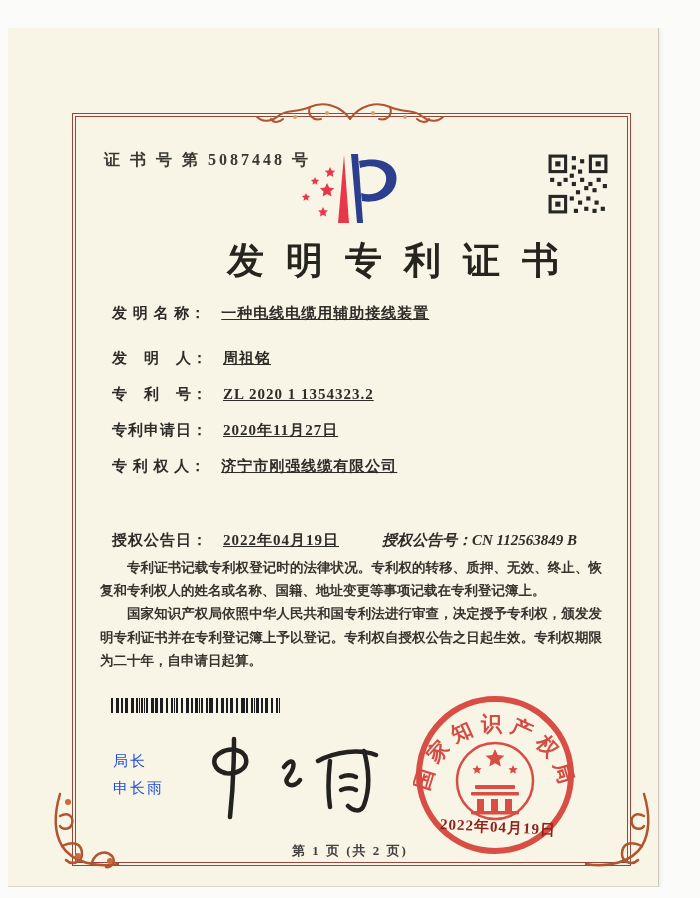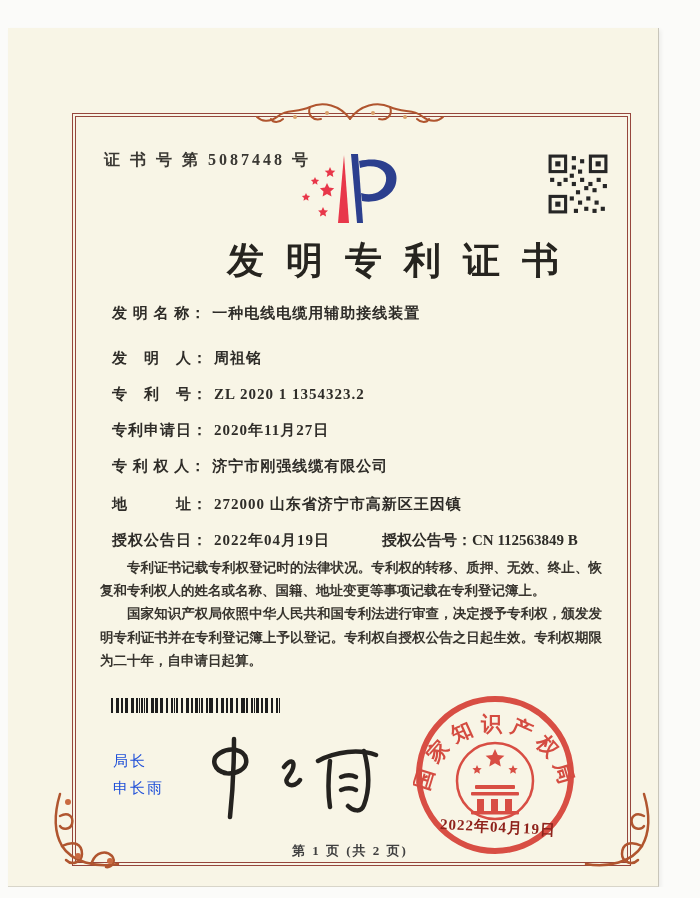--- a/index.html
+++ b/index.html
@@ -10,21 +10,21 @@
   .frame{position:absolute;left:72px;top:113px;width:557px;height:751px;border:1px solid #96463c;}
   .frame::before{content:'';position:absolute;inset:2px;border:1px solid #96463c;}
   .ornament{position:absolute;}
   .cert-no{position:absolute;left:104px;top:150px;font-size:16px;font-weight:700;color:#3a3833;letter-spacing:3px;}
   .qr{position:absolute;left:547px;top:153px;width:62px;height:62px;}
   .logo{position:absolute;left:272px;top:147px;width:160px;height:86px;}
   .title{position:absolute;left:0;top:236px;width:100%;text-align:center;font-size:37px;font-weight:700;
          color:#26241f;letter-spacing:22px;text-indent:22px;margin-left:43px;}
   .row{position:absolute;left:112px;font-size:15px;font-weight:700;color:#2e2c28;white-space:nowrap;}
   .row .lbl{letter-spacing:1px;}
-  .row .val{margin-left:6px;letter-spacing:1px;}
+  .row .val{margin-left:15px;letter-spacing:1px;text-decoration:underline;}
   .row2{position:absolute;left:382px;font-size:15px;font-weight:700;color:#2e2c28;white-space:nowrap;}
   .body-text{position:absolute;left:100px;top:556px;width:502px;font-size:13.5px;line-height:1.72;
              font-weight:600;color:#37342e;text-align:justify;}
   .body-text p{margin:0;text-indent:2em;}
   .barcode{position:absolute;left:111px;top:698px;width:170px;height:15px;
     background-image:
       repeating-linear-gradient(90deg,#1d1d1d 0 2px,transparent 2px 5px),
       repeating-linear-gradient(90deg,#1d1d1d 0 1px,transparent 1px 7px),
       repeating-linear-gradient(90deg,#1d1d1d 0 1px,transparent 1px 11px);}
   .signer{position:absolute;left:113px;top:748px;font-size:15px;font-weight:400;color:#1d4ed8;line-height:1.8;letter-spacing:2px;}
@@ -142,27 +142,24 @@
   </div>
   <div class="row" style="top:385px;">
     <span class="lbl">专　利　号：</span><span class="val">ZL 2020 1 1354323.2</span>
   </div>
   <div class="row" style="top:421px;">
     <span class="lbl">专利申请日：</span><span class="val">2020年11月27日</span>
   </div>
   <div class="row" style="top:457px;">
     <span class="lbl">专 利 权 人：</span><span class="val">济宁市刚强线缆有限公司</span>
   </div>
-  <div class="row" style="top:495px;">
-    <span class="lbl">地　　　址：</span><span class="val">272000  山东省济宁市高新区王因镇</span>
-  </div>
   <div class="row" style="top:531px;">
     <span class="lbl">授权公告日：</span><span class="val">2022年04月19日</span>
   </div>
-  <div class="row2" style="top:531px;">
+  <div class="row2" style="top:531px;font-style:italic;">
     <span class="lbl">授权公告号：</span><span class="val">CN 112563849 B</span>
   </div>
 
   <div class="body-text">
     <p>专利证书记载专利权登记时的法律状况。专利权的转移、质押、无效、终止、恢复和专利权人的姓名或名称、国籍、地址变更等事项记载在专利登记簿上。</p>
     <p>国家知识产权局依照中华人民共和国专利法进行审查，决定授予专利权，颁发发明专利证书并在专利登记簿上予以登记。专利权自授权公告之日起生效。专利权期限为二十年，自申请日起算。</p>
   </div>
 
   <div class="barcode"></div>
 

